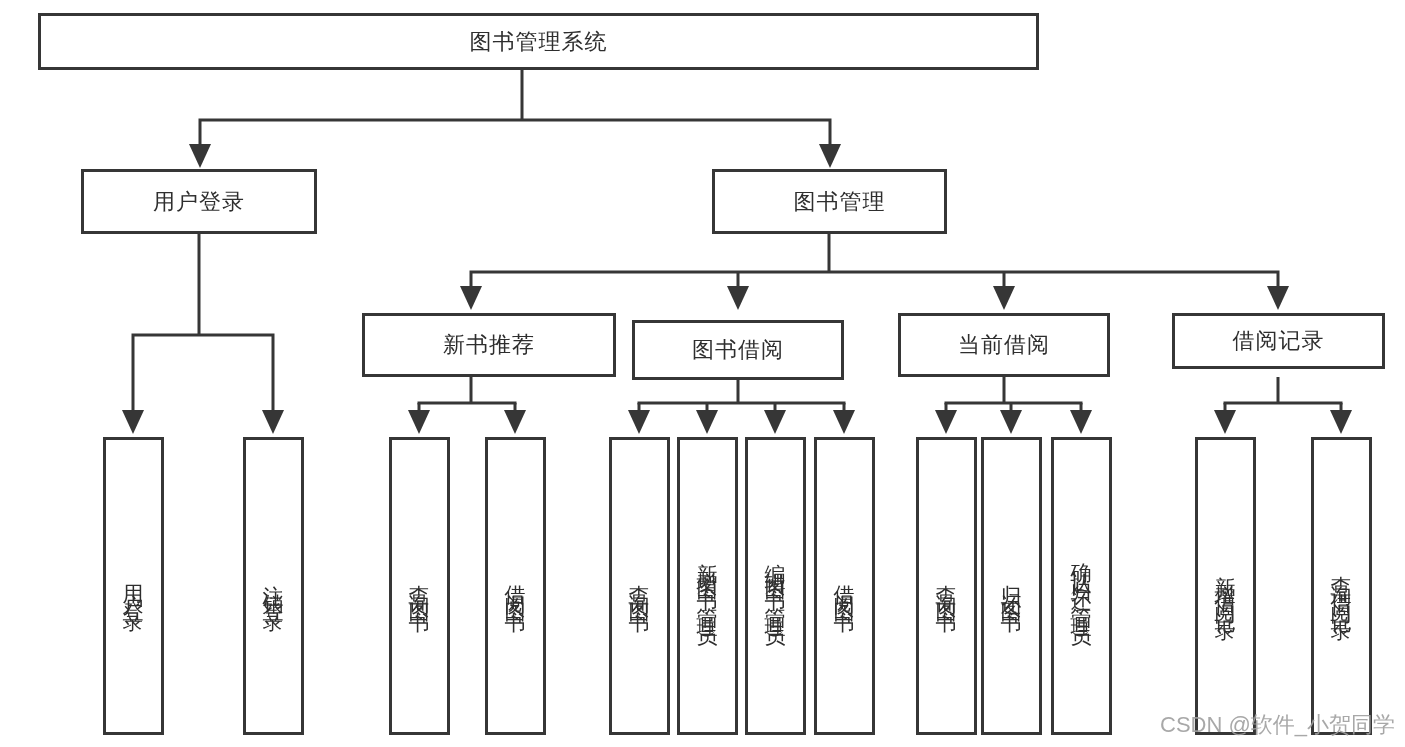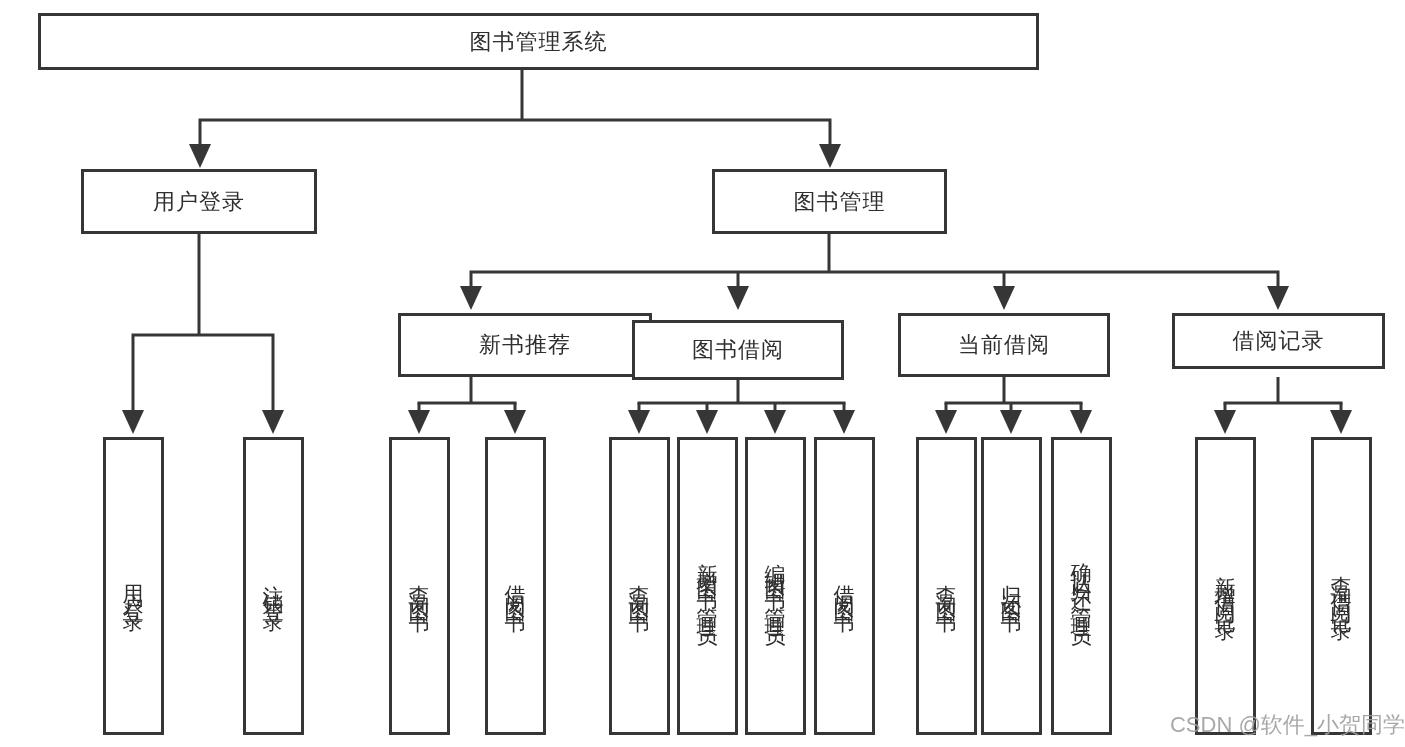--- a/index.html
+++ b/index.html
@@ -17,21 +17,21 @@
     position:absolute; top:437px; height:298px; width:61px; box-sizing:border-box;
     background:#ffffff; border:3px solid #363636;
     display:flex; align-items:center; justify-content:center;
   }
   .vbox span {
     writing-mode:vertical-rl; text-orientation:mixed;
     font-size:21px; letter-spacing:9px; line-height:1; color:#2e2e2e;
   }
   .watermark {
     position:absolute; left:1160px; top:710px; width:245px;
-    font-size:22px; color:rgba(158,158,158,0.9); text-align:right; white-space:nowrap;
+    font-size:22px; color:rgba(158,158,158,0.9); text-align:left; white-space:nowrap;
   }
 </style>
 </head>
 <body>
 
 <div class="stage">
 
   <svg class="connectors" viewBox="0 0 1405 747" xmlns="http://www.w3.org/2000/svg">
     <g stroke="#363636" stroke-width="3" fill="none">
 
@@ -68,21 +68,21 @@
       <polygon points="1214,410 1236,410 1225,434"></polygon>
       <polygon points="1330,410 1352,410 1341,434"></polygon>
     </g>
   </svg>
 
   <div class="hbox" style="left:22px; top:13px; width:1001px; height:57px;margin-left:16px;">图书管理系统</div>
 
   <div class="hbox" style="left:81px; top:169px; width:236px; height:65px;">用户登录</div>
   <div class="hbox" style="left:712px; top:169px; width:235px; height:65px;padding-left:20px;">图书管理</div>
 
-  <div class="hbox" style="left:362px; top:313px; width:254px; height:64px;margin-left:36px;">新书推荐</div>
+  <div class="hbox" style="left:362px; top:313px; width:254px; height:64px;">新书推荐</div>
   <div class="hbox" style="left:632px; top:320px; width:212px; height:60px;">图书借阅</div>
   <div class="hbox" style="left:898px; top:313px; width:212px; height:64px;">当前借阅</div>
   <div class="hbox" style="left:1172px; top:313px; width:213px; height:56px;">借阅记录</div>
 
   <div class="vbox" style="left:103px;">
     <span>用户登录</span>
   </div>
   <div class="vbox" style="left:243px;">
     <span>注销登录</span>
   </div>

